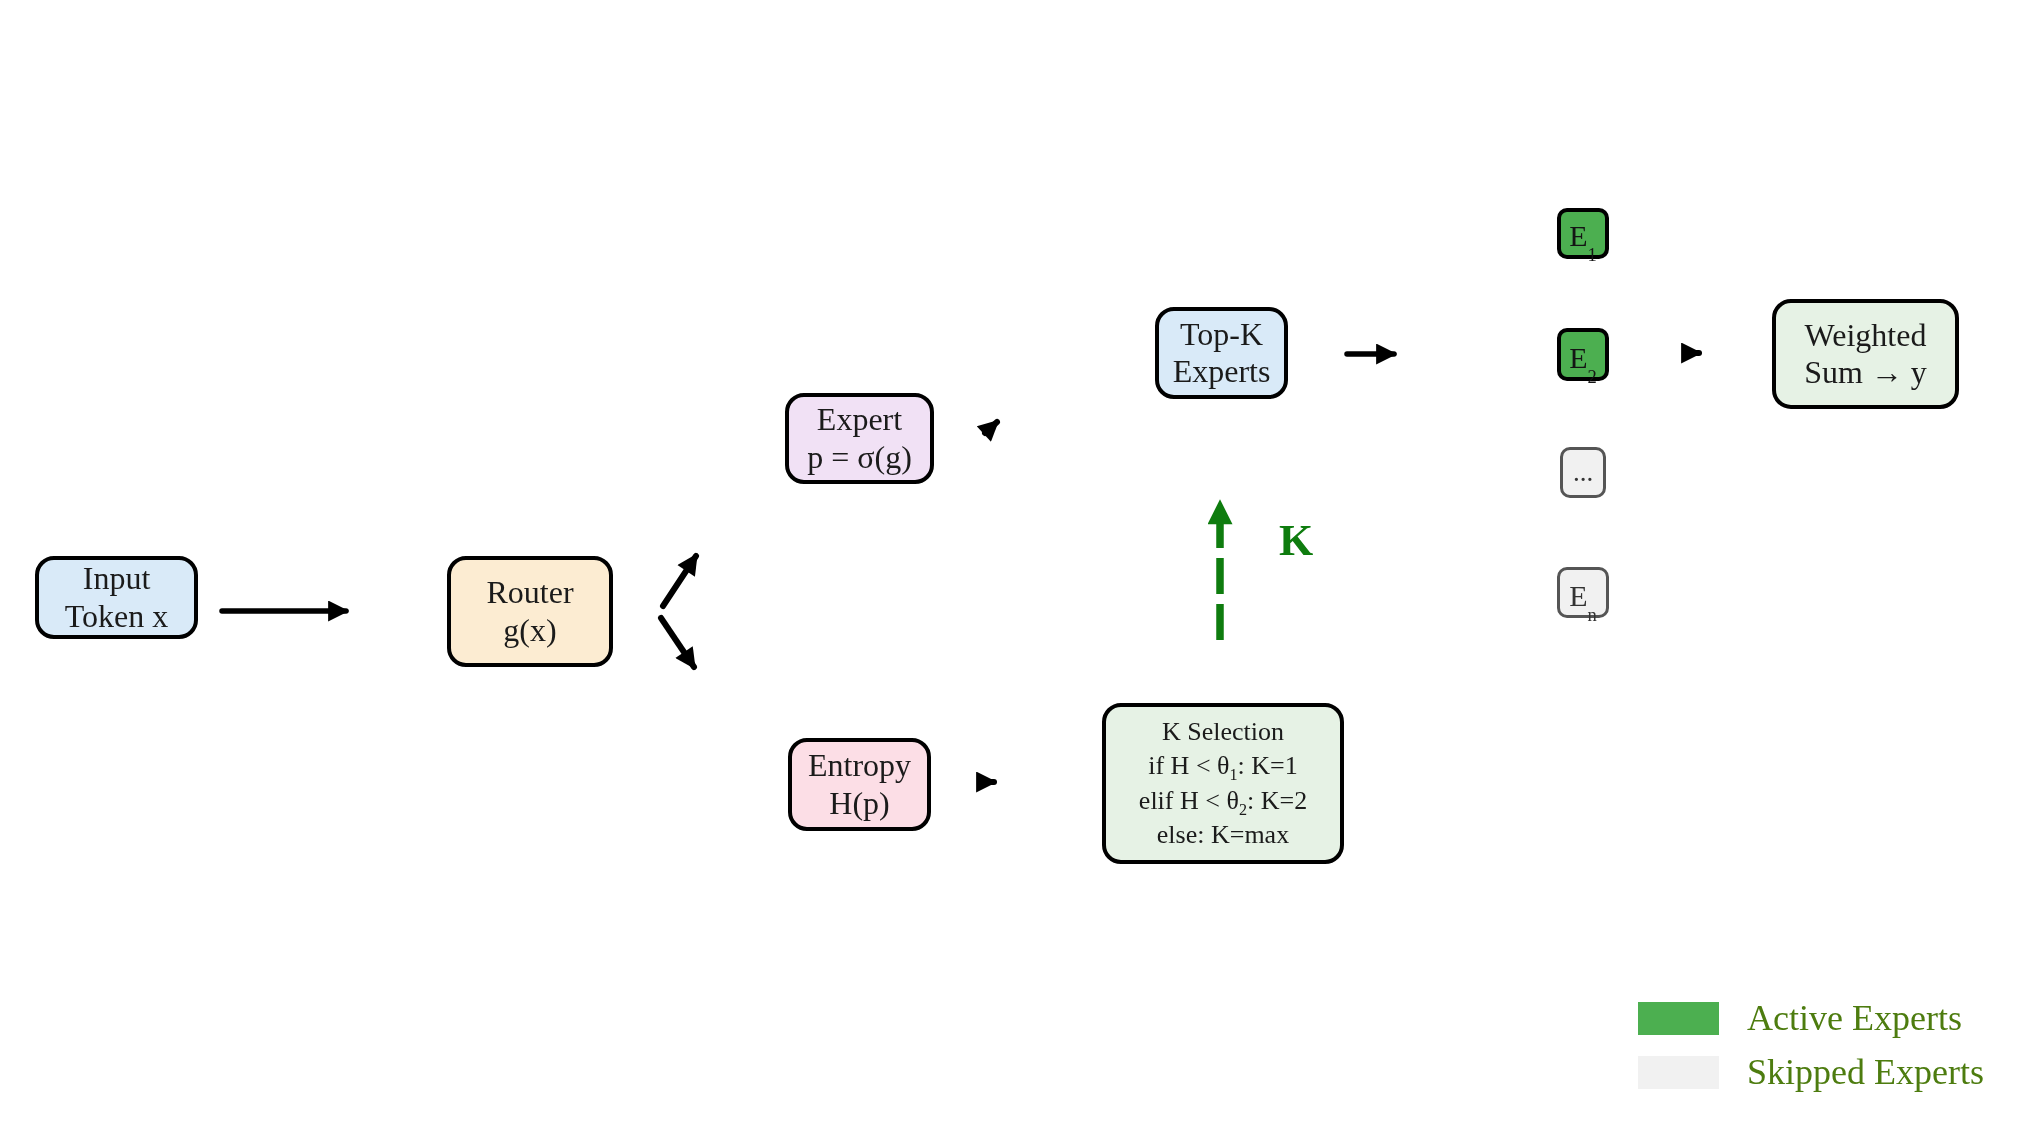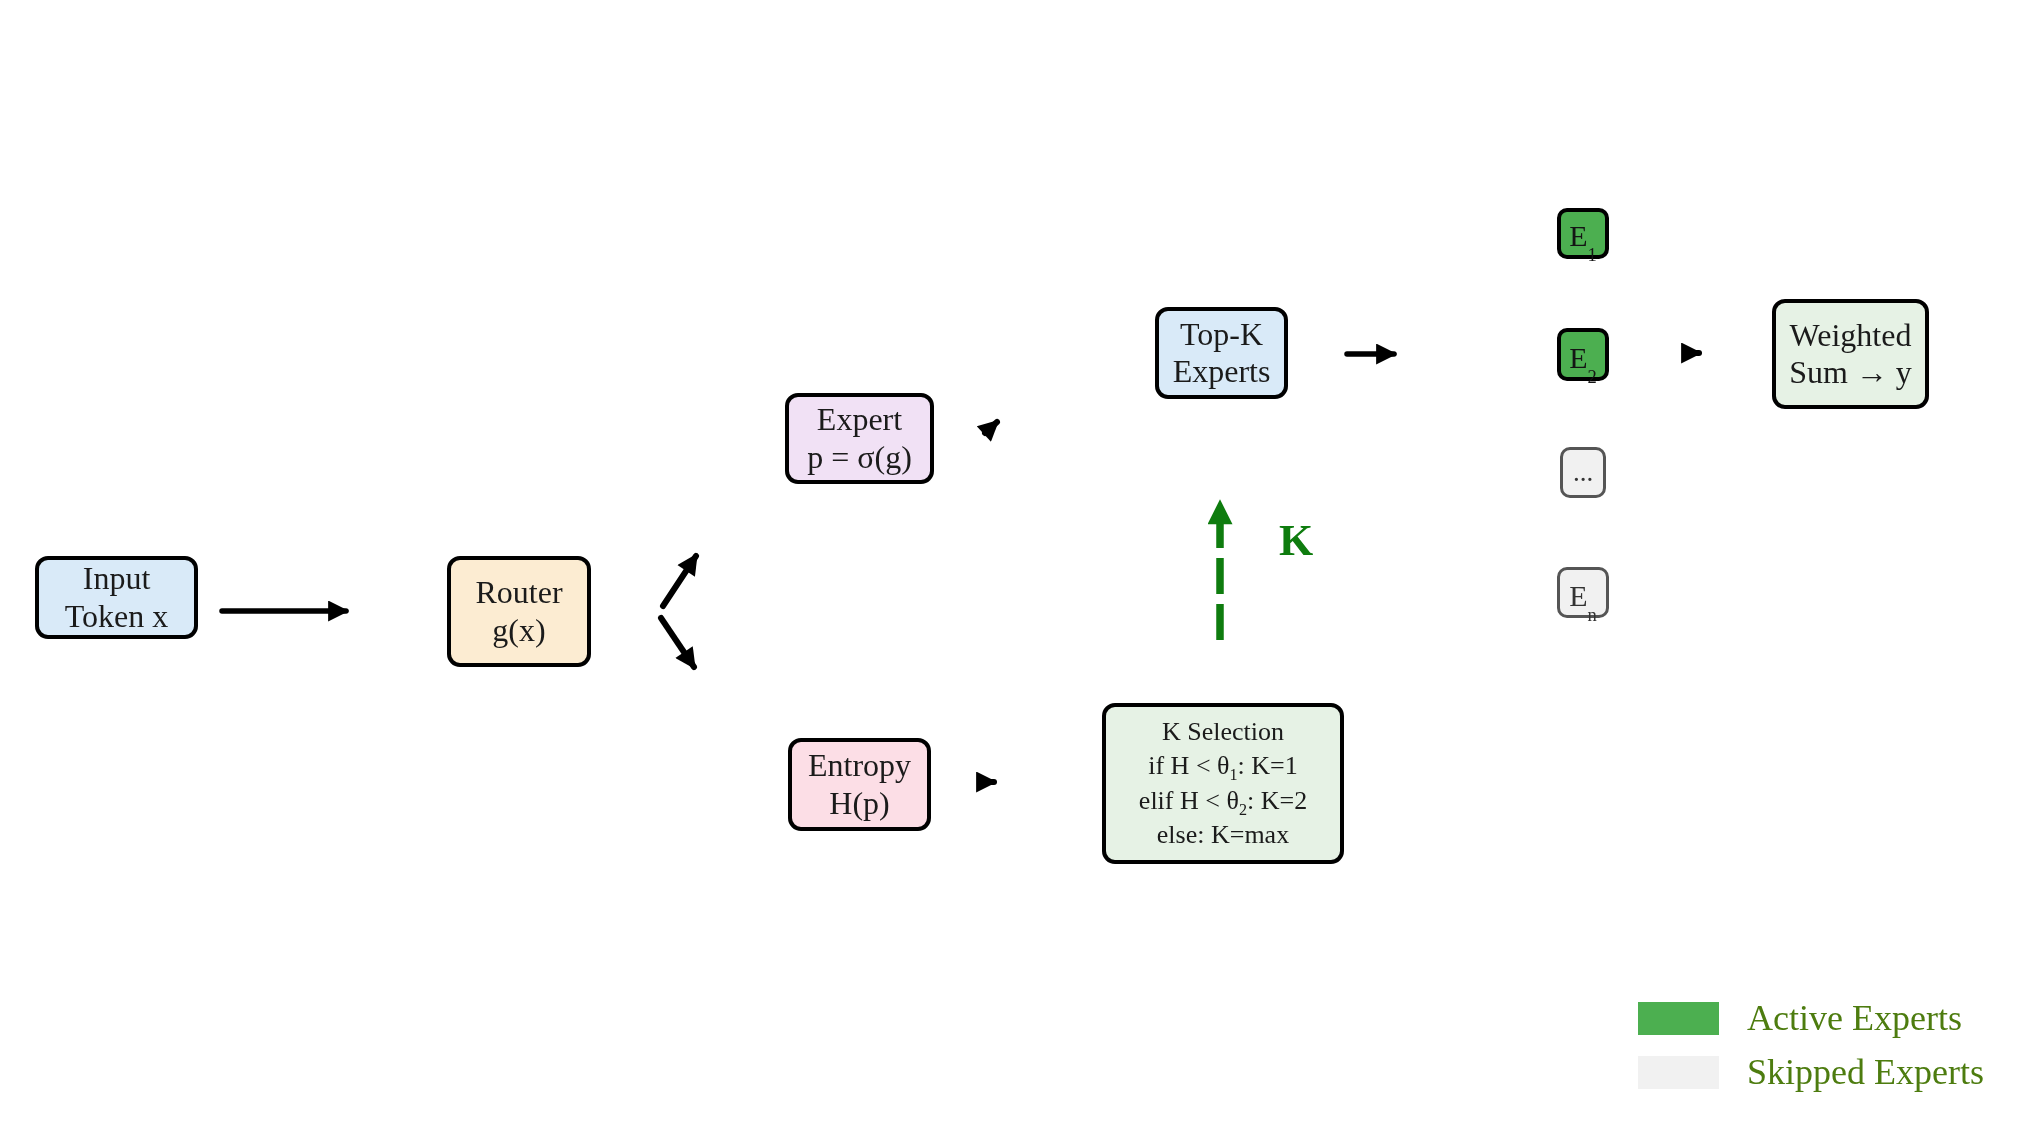--- a/index.html
+++ b/index.html
@@ -21,37 +21,37 @@
     font-weight: 700;
     white-space: nowrap;
     letter-spacing: 0.5px;
   }
   .svg-layer { position: absolute; left: 0; top: 0; }
 
   .node {
     position: absolute;
     box-sizing: border-box;
     border: 4.5px solid #000;
-    border-radius: 13px;
+    border-radius: 19px;
     display: flex;
     flex-direction: column;
     align-items: center;
     justify-content: center;
     text-align: center;
     font-size: 32px;
     line-height: 1.16;
   }
   .node-input    { left: 35px;   top: 556px; width: 163px; height: 83px; background: var(--box-blue); }
-  .node-router   { left: 447px;  top: 556px; width: 144px; height: 111px; background: var(--box-orange); }
+  .node-router   { left: 447px;  top: 556px; width: 166px; height: 111px; background: var(--box-orange); }
   .node-softmax  { left: 785px;  top: 393px; width: 149px; height: 91px;  background: var(--box-purple); }
   .node-entropy  { left: 788px;  top: 738px; width: 143px; height: 93px;  background: var(--box-pink); }
   .node-topk     { left: 1155px; top: 307px; width: 133px; height: 92px;  background: var(--box-blue); }
   .node-kselect  { left: 1102px; top: 703px; width: 242px; height: 161px; background: var(--box-green);
                    font-size: 26px; line-height: 1.32; }
-  .node-weighted { left: 1772px; top: 299px; width: 157px; height: 110px; background: var(--box-green); }
+  .node-weighted { left: 1772px; top: 299px; width: 187px; height: 110px; background: var(--box-green); }
 
   .expert {
     position: absolute;
     box-sizing: border-box;
     display: flex;
     align-items: flex-end;
     justify-content: center;
     font-size: 30px;
     line-height: 1.3;
     border-radius: 10px;

